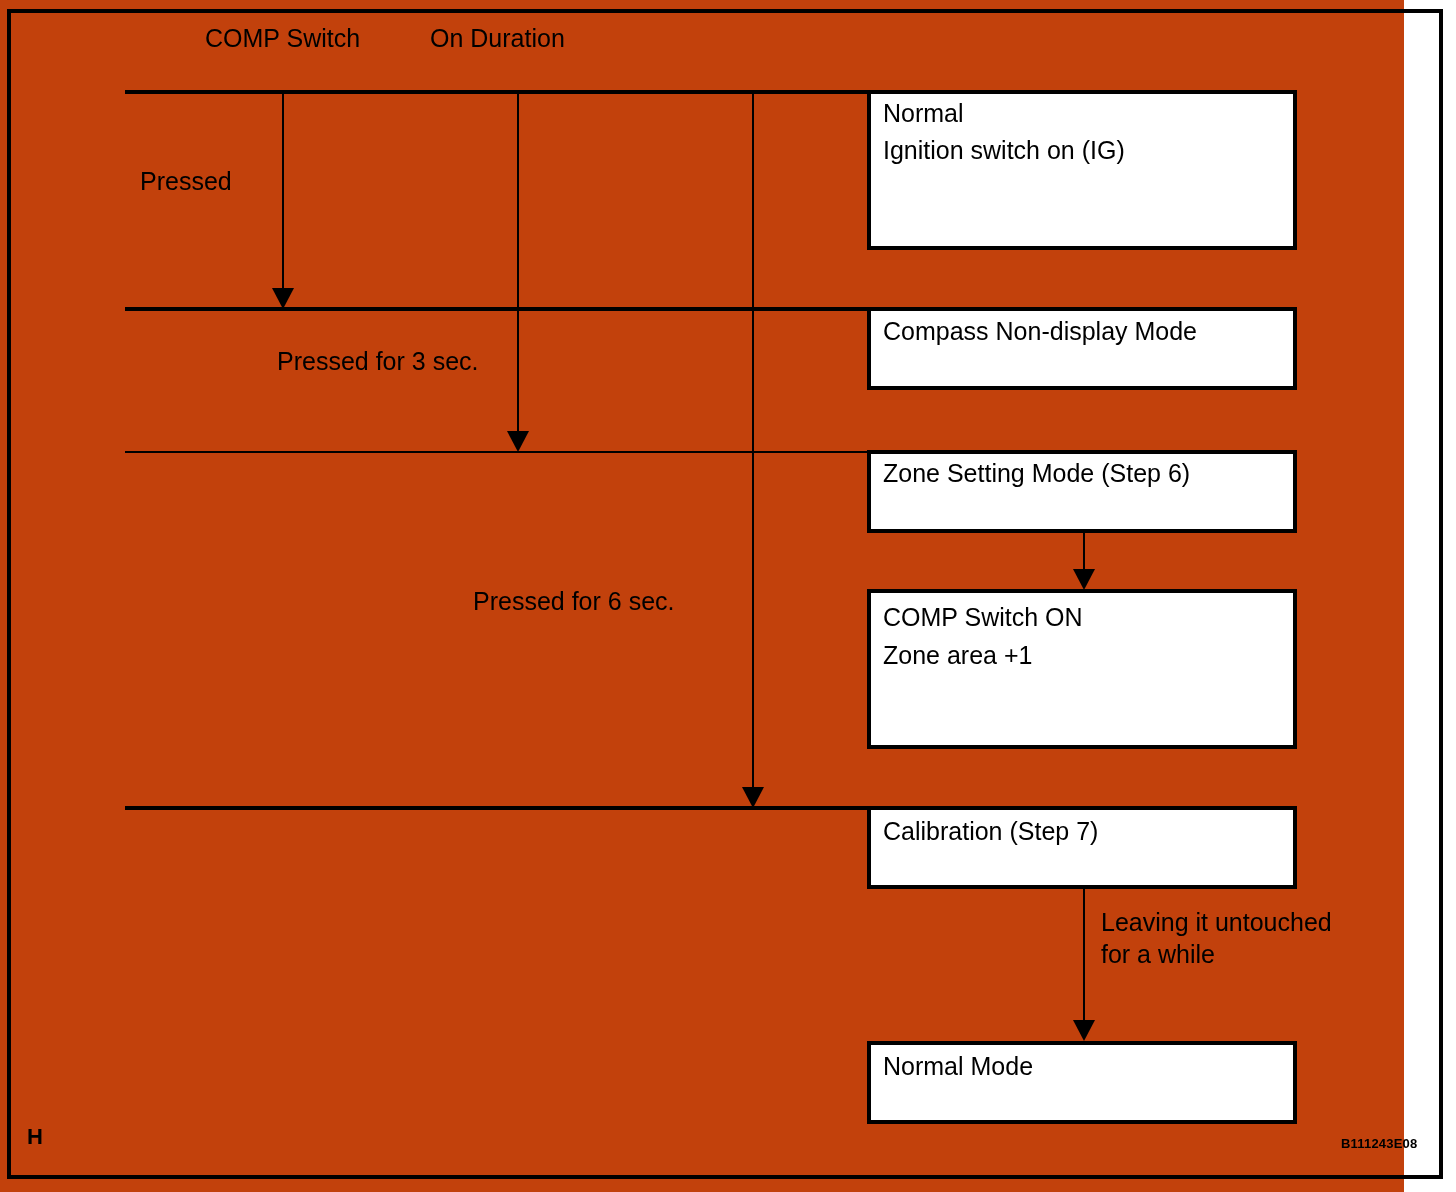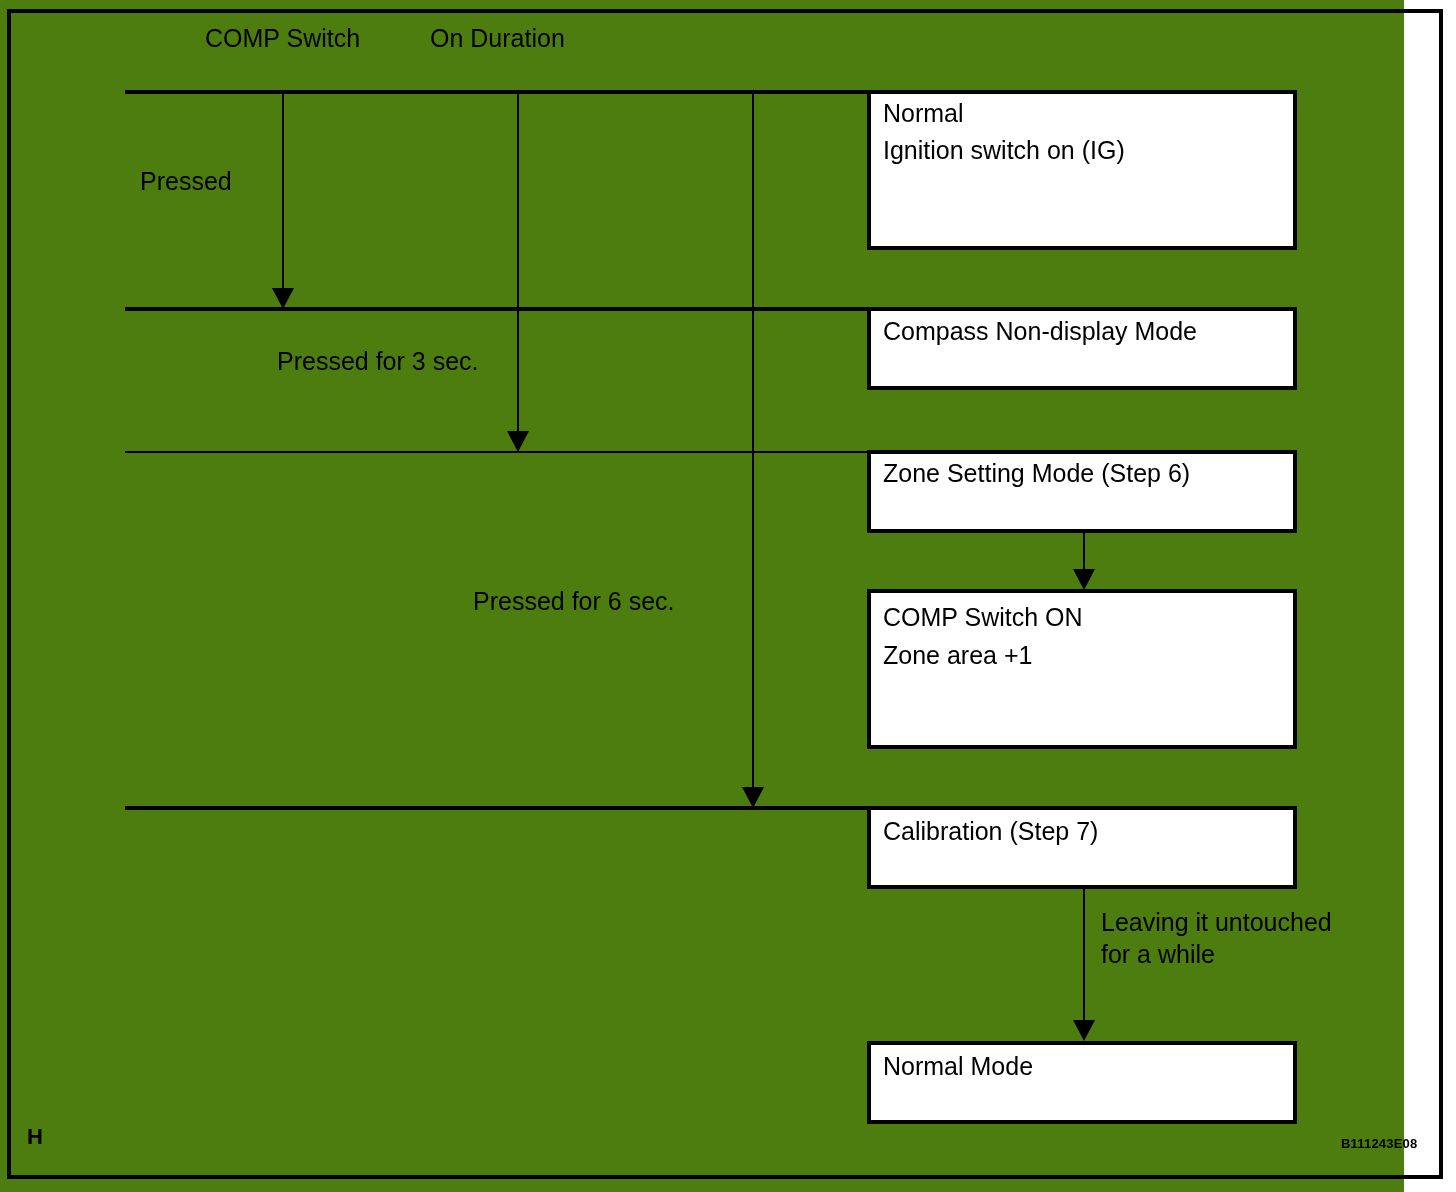--- a/index.html
+++ b/index.html
@@ -11,21 +11,21 @@
     width: 1456px;
     height: 1192px;
     font-family: "Liberation Sans", sans-serif;
     color: #000000;
     overflow: hidden;
   }
   #stage {
     position: relative;
     width: 1404px;
     height: 1192px;
-    background: #4d7c0f;
+    background: #c2410c;
   }
   #diagram {
     position: absolute;
     left: 0;
     top: 0;
     width: 1456px;
     height: 1192px;
     display: block;
   }
   .dtext {

